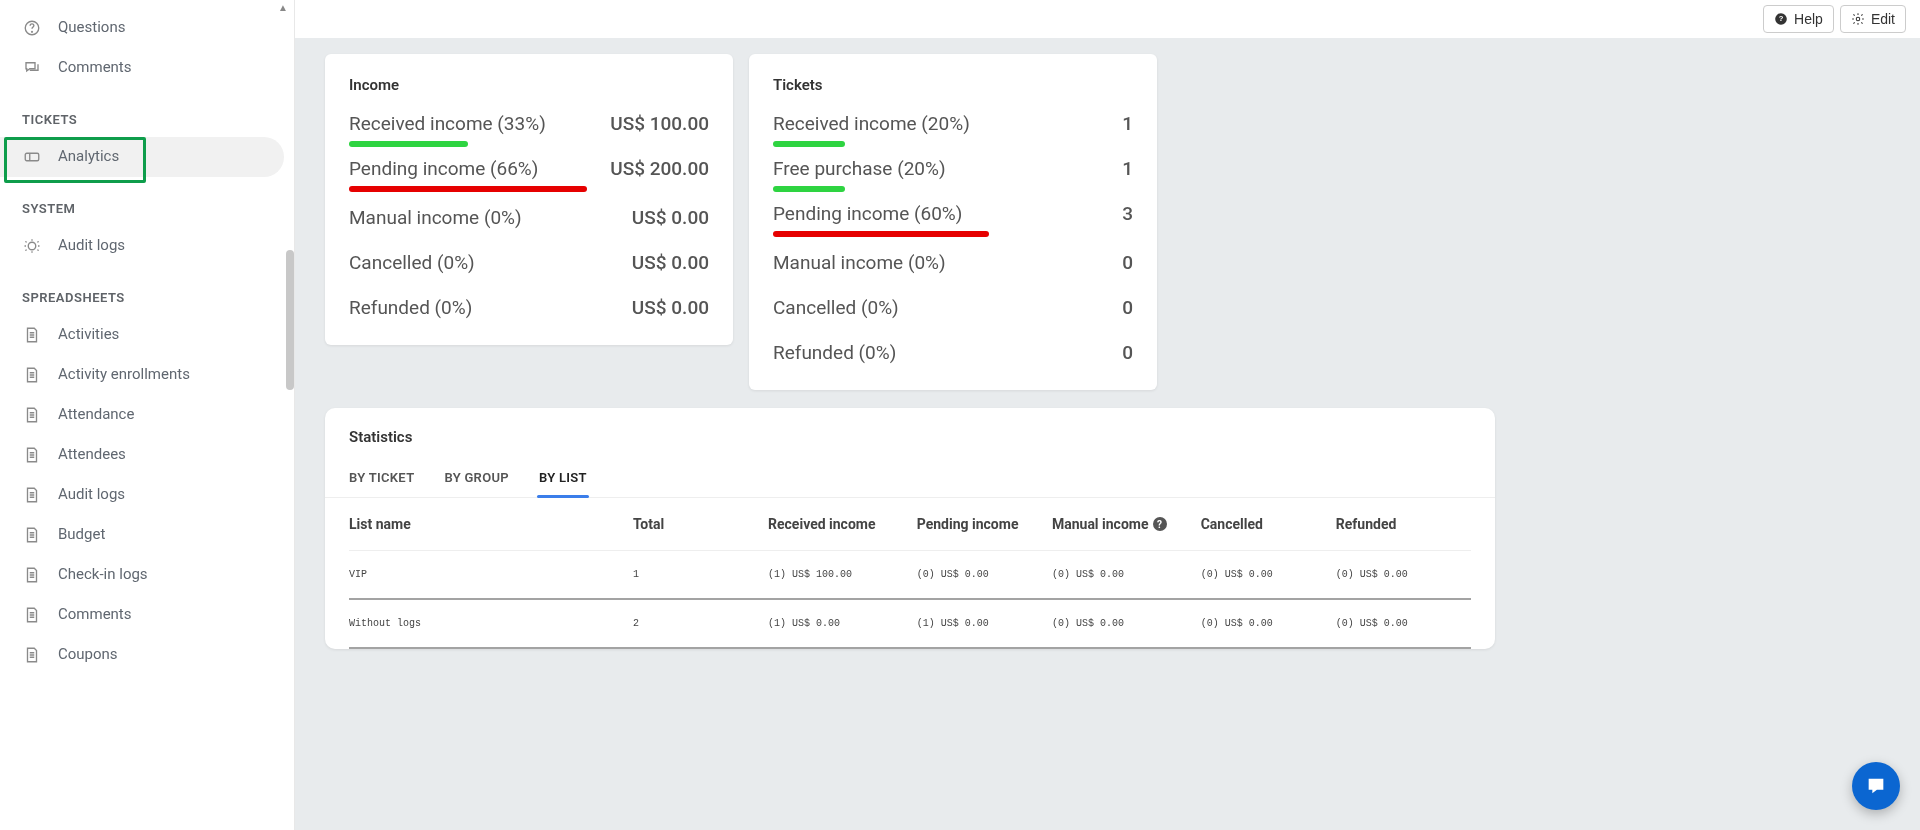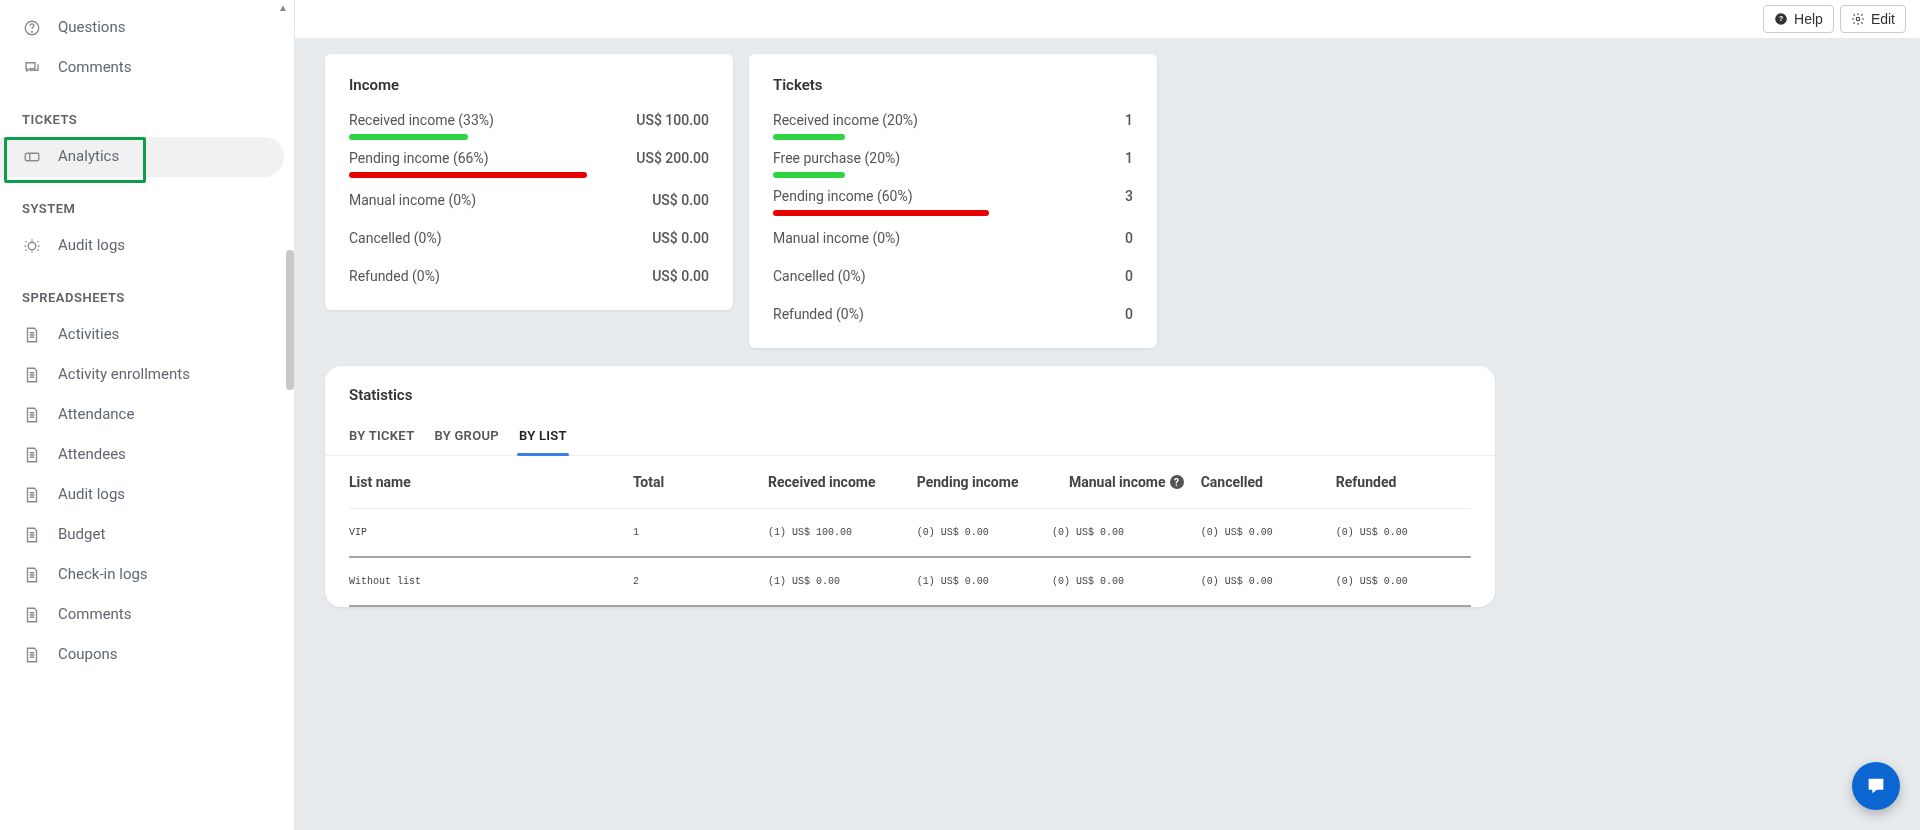--- a/index.html
+++ b/index.html
@@ -134,50 +134,50 @@
 .card-title {
   font-size: 15px;
   font-weight: 600;
   color: #333;
   margin-bottom: 18px;
 }
 .stat-row {
   display: flex;
   justify-content: space-between;
   color: #555;
-  font-size: 14px;
+  font-size: 19px;
   margin: 0 0 6px;
 }
 .stat-row .val {
   font-weight: 500;
 }
 .stat-bar {
   height: 6px;
   border-radius: 3px;
   margin-bottom: 10px;
 }
 .bar-green { background: #2ed441; }
 .bar-red { background: #e60000; }
 
 .stats-card {
   background: #fff;
-  border-radius: 16px;
+  border-radius: 10px;
   box-shadow: 0 1px 3px rgba(0,0,0,0.08);
   margin-top: 18px;
   padding: 20px 0 0;
   width: 1170px;
 }
 .stats-title {
   font-size: 15px;
   font-weight: 600;
   padding: 0 24px 10px;
 }
 .tabs {
   display: flex;
-  gap: 20px;
+  gap: 30px;
   padding: 6px 24px 0;
   border-bottom: 1px solid #eee;
 }
 .tab {
   font-size: 13px;
   font-weight: 600;
   letter-spacing: 0.3px;
   color: #555;
   padding: 8px 0 12px;
   cursor: pointer;
@@ -213,21 +213,20 @@
 }
 .table-row {
   border-bottom: 2px solid #a3a3a3;
   font-size: 10px;
   font-family: Liberation Mono, monospace;
 }
 .col-icon {
   display: inline-flex;
   align-items: center;
   gap: 4px;
-  justify-content: center;
 }
 .q-icon {
   width: 14px;
   height: 14px;
   border-radius: 50%;
   background: #555;
   color: #fff;
   font-size: 10px;
   display: inline-flex;
   align-items: center;
@@ -504,21 +503,21 @@
           <div class="table-row">
             <div>VIP</div>
             <div>1</div>
             <div>(1) US$ 100.00</div>
             <div>(0) US$ 0.00</div>
             <div>(0) US$ 0.00</div>
             <div>(0) US$ 0.00</div>
             <div>(0) US$ 0.00</div>
           </div>
           <div class="table-row">
-            <div>Without list</div>
+            <div>Without logs</div>
             <div>2</div>
             <div>(1) US$ 0.00</div>
             <div>(1) US$ 0.00</div>
             <div>(0) US$ 0.00</div>
             <div>(0) US$ 0.00</div>
             <div>(0) US$ 0.00</div>
           </div>
         </div>
       </div>
     </div>

